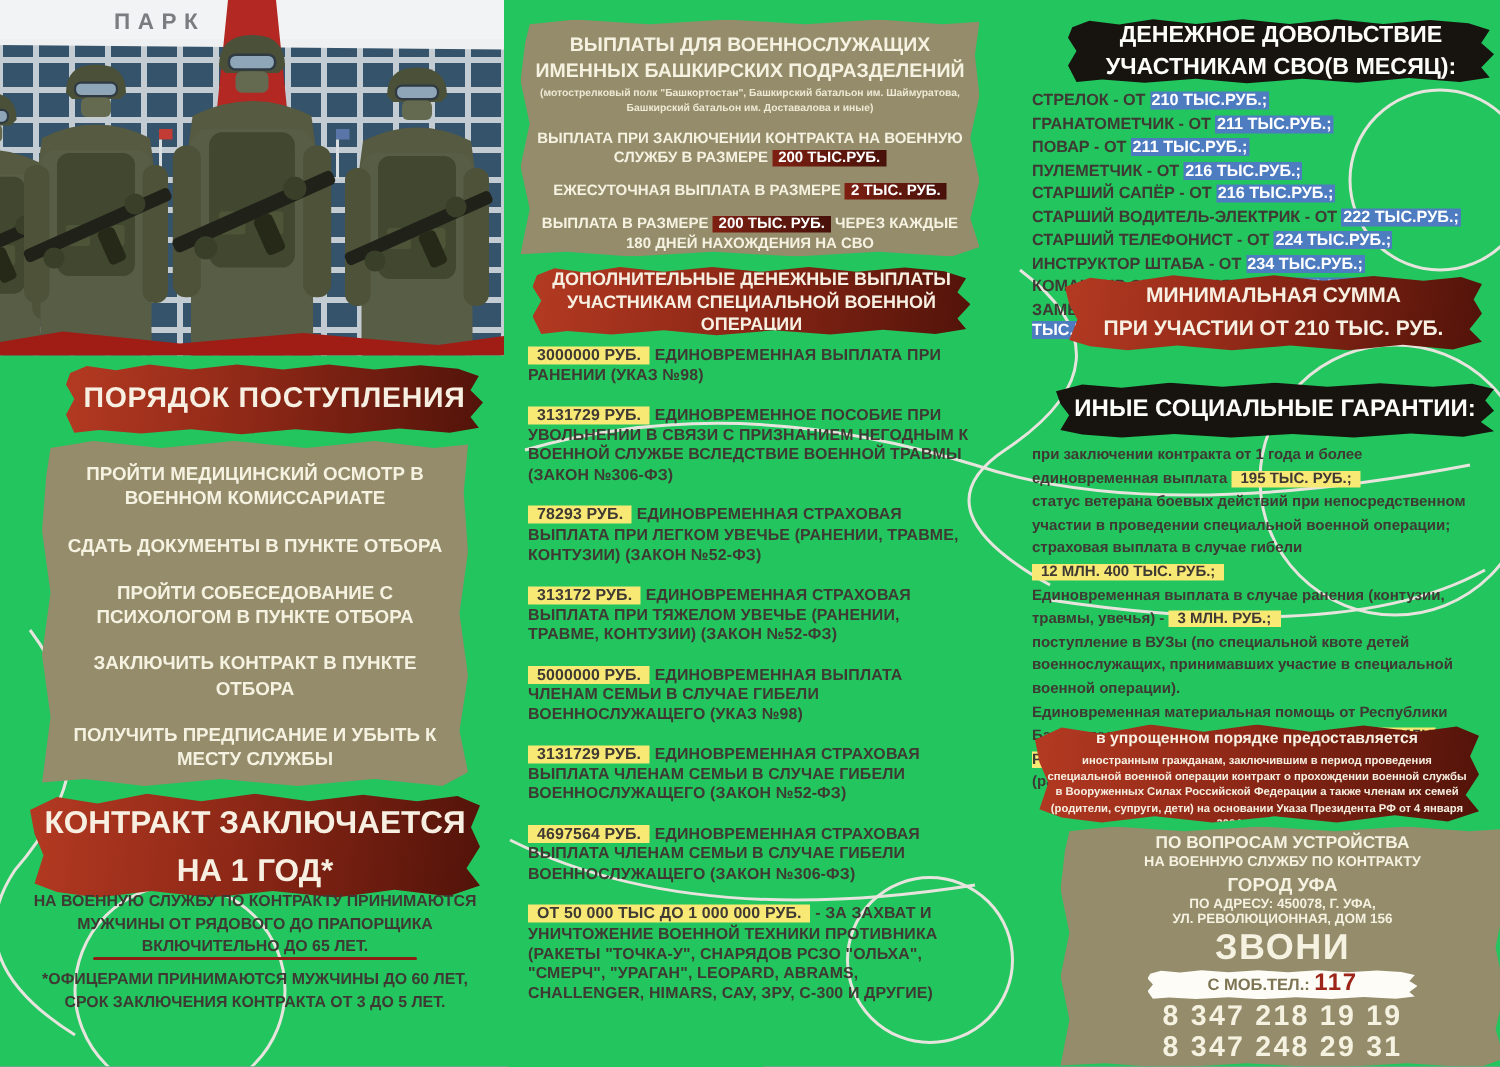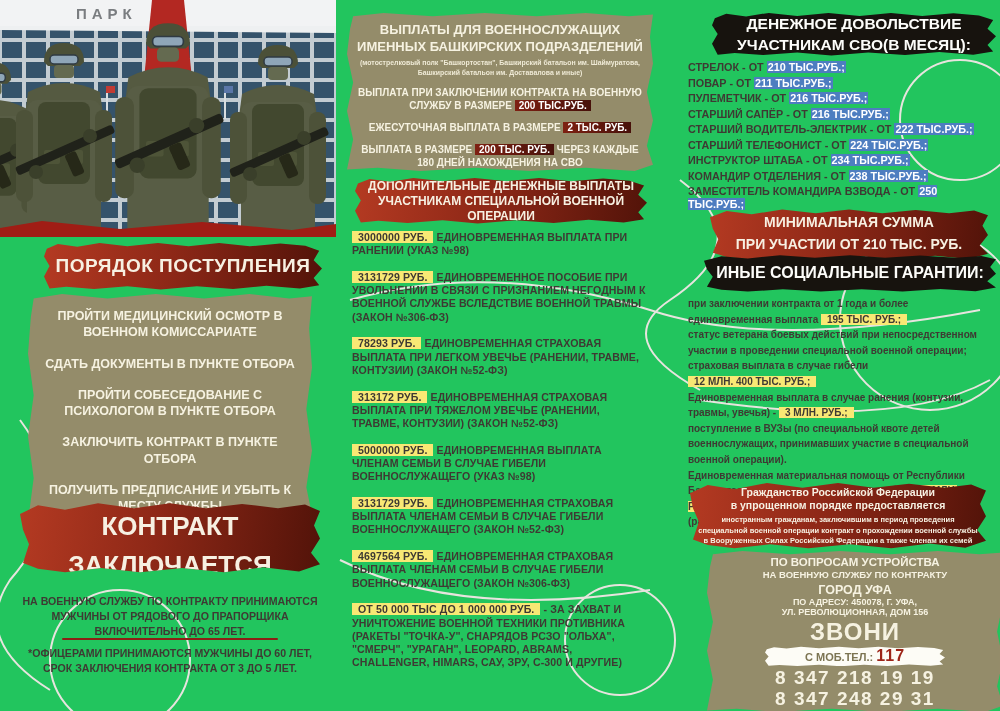--- a/index.html
+++ b/index.html
@@ -20,39 +20,39 @@
   .block-olive{background:#948c6a;color:#f6f2e1;text-align:center;font-weight:bold;}
   .hl-yellow{background:#f8e874;color:#3e3a33;padding:0 6px;}
   .hl-blue{background:#4d7dc0;color:#ffffff;padding:0 1px;}
   .hl-darkred{background:linear-gradient(90deg,#7e2012,#47110a);color:#fff;padding:0 4px;}
 
   
   .photo{left:0;top:0;width:336px;height:237px;}
   .l-banner1{left:44px;top:242px;width:278px;height:48px;font-size:19px;line-height:48px;letter-spacing:.5px;}
   .l-steps{left:28px;top:294px;width:284px;height:230px;padding:14px 10px 0 10px;box-sizing:border-box;}
   .step{font-size:12.5px;line-height:1.3;margin-bottom:15px;}
-  .l-banner2{left:20px;top:501px;width:300px;height:72px;font-size:26px;line-height:1.5;padding-top:6px;box-sizing:border-box;}
+  .l-banner2{left:20px;top:527px;width:300px;height:72px;font-size:21px;line-height:1.5;padding-top:6px;box-sizing:border-box;}
   .l-note1{left:8px;top:594px;width:324px;text-align:center;font-size:10.6px;font-weight:bold;line-height:1.4;}
   .l-underline{left:62px;top:638px;width:216px;height:2px;background:#8c2015;border-radius:2px;}
   .l-note2{left:14px;top:646px;width:312px;text-align:center;font-size:10.6px;font-weight:bold;line-height:1.45;}
 
   
   .m-olive{left:347px;top:13px;width:306px;height:158px;padding:9px 8px;box-sizing:border-box;}
   .m-title{font-size:13px;line-height:1.28;}
   .m-subtitle{font-size:6.9px;font-weight:bold;line-height:1.35;margin-top:3px;color:#efead6;}
   .pay-line{font-size:10px;line-height:1.3;margin-top:9px;}
   .m-redbanner{left:355px;top:177px;width:292px;height:47px;font-size:12px;line-height:1.26;padding-top:2px;box-sizing:border-box;}
   .m-list{left:352px;top:231px;width:298px;}
   .pay-item{font-size:10.6px;font-weight:bold;line-height:1.25;margin-bottom:13.5px;letter-spacing:.1px;}
 
   
   .r-black1{left:712px;top:12px;width:284px;height:44px;font-size:15.5px;line-height:1.35;padding-top:2px;box-sizing:border-box;}
   .r-allow{left:688px;top:61px;width:308px;}
   .allow-line{font-size:10.8px;font-weight:bold;line-height:1.2;margin-bottom:2.6px;}
-  .r-minsum{left:710px;top:208px;width:278px;height:52px;font-size:14px;line-height:1.6;padding-top:3px;box-sizing:border-box;}
+  .r-minsum{left:710px;top:182px;width:278px;height:52px;font-size:14px;line-height:1.6;padding-top:3px;box-sizing:border-box;}
   .r-black2{left:704px;top:254px;width:292px;height:38px;font-size:16px;line-height:38px;}
   .r-paragraph{left:688px;top:296px;width:303px;font-size:10px;font-weight:bold;line-height:1.56;}
   .r-citizen{left:690px;top:481px;width:296px;height:68px;padding-top:5px;box-sizing:border-box;}
   .cz-title{font-size:10.5px;line-height:1.25;}
   .cz-body{font-size:7.5px;font-weight:bold;line-height:1.4;margin-top:3px;padding:0 8px;}
   .r-contact{left:707px;top:551px;width:296px;height:161px;padding-top:5px;box-sizing:border-box;}
   .ct1{font-size:11.5px;line-height:1.15;}
   .ct2{font-size:10.5px;line-height:1.15;}
   .ct3{font-size:9.5px;line-height:1.2;}
   .ct-city{font-size:12.5px;margin-top:2px;}
@@ -185,20 +185,21 @@
 
   <div class="abs banner-black brush-a r-black1">
     <div>ДЕНЕЖНОЕ ДОВОЛЬСТВИЕ</div>
     <div>УЧАСТНИКАМ СВО(В МЕСЯЦ):</div>
   </div>
 
   <div class="abs r-allow">
 
       <div class="allow-line"><span>СТРЕЛОК - ОТ </span><span class="hl-blue">210 ТЫС.РУБ.;</span></div>
 
+      <div class="allow-line"><span>ГРАНАТОМЕТЧИК - ОТ </span><span class="hl-blue">211 ТЫС.РУБ.;</span></div>
 
       <div class="allow-line"><span>ПОВАР - ОТ </span><span class="hl-blue">211 ТЫС.РУБ.;</span></div>
 
       <div class="allow-line"><span>ПУЛЕМЕТЧИК - ОТ </span><span class="hl-blue">216 ТЫС.РУБ.;</span></div>
 
       <div class="allow-line"><span>СТАРШИЙ САПЁР - ОТ </span><span class="hl-blue">216 ТЫС.РУБ.;</span></div>
 
       <div class="allow-line"><span>СТАРШИЙ ВОДИТЕЛЬ-ЭЛЕКТРИК - ОТ </span><span class="hl-blue">222 ТЫС.РУБ.;</span></div>
 
       <div class="allow-line"><span>СТАРШИЙ ТЕЛЕФОНИСТ - ОТ </span><span class="hl-blue">224 ТЫС.РУБ.;</span></div>
@@ -217,21 +218,20 @@
 
   <div class="abs banner-black brush-b r-black2">
     <span>ИНЫЕ СОЦИАЛЬНЫЕ ГАРАНТИИ:</span>
   </div>
 
   <div class="abs r-paragraph">
     
   <span>при заключении контракта от 1 года и более единовременная выплата </span><span class="hl-yellow">195 ТЫС. РУБ.;</span><br><span>статус ветерана боевых действий при непосредственном участии в проведении специальной военной операции;</span><br><span>страховая выплата в случае гибели</span><br><span class="hl-yellow">12 МЛН. 400 ТЫС. РУБ.;</span><br><span>Единовременная выплата в случае ранения (контузии, травмы, увечья) - </span><span class="hl-yellow">3 МЛН. РУБ.;</span><br><span>поступление в ВУЗы (по специальной квоте детей военнослужащих, принимавших участие в специальной военной операции).</span><br><span>Единовременная материальная помощь от Республики Башкортостан членам семьи в случае гибели </span><span class="hl-yellow">2 МЛН. РУБ.;</span><br><span>(распоряжение от 11.10.2022 г. NO РГ-415</span></div>
 
   <div class="abs banner-red brush-b r-citizen">
-    <div class="cz-title">Гражданство Российской Федерации</div>
     <div class="cz-title">в упрощенном порядке предоставляется</div>
     <div class="cz-body">иностранным гражданам, заключившим в период проведения специальной военной операции контракт о прохождении военной службы в Вооруженных Силах Российской Федерации а также членам их семей (родители, супруги, дети) на основании Указа Президента РФ от 4 января 2024 года №10</div>
   </div>
 
   <div class="abs block-olive brush-c r-contact">
     <div class="ct1">ПО ВОПРОСАМ УСТРОЙСТВА</div>
     <div class="ct3">НА ВОЕННУЮ СЛУЖБУ ПО КОНТРАКТУ</div>
     <div class="ct-city">ГОРОД УФА</div>
     <div class="ct-addr">ПО АДРЕСУ: 450078, Г. УФА,</div>
     <div class="ct-addr">УЛ. РЕВОЛЮЦИОННАЯ, ДОМ 156</div>

